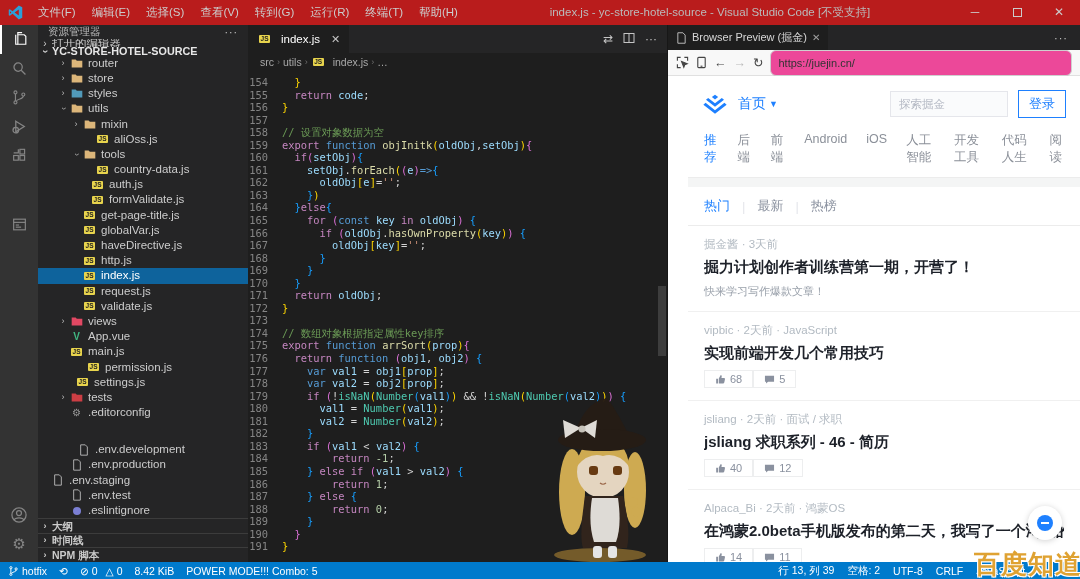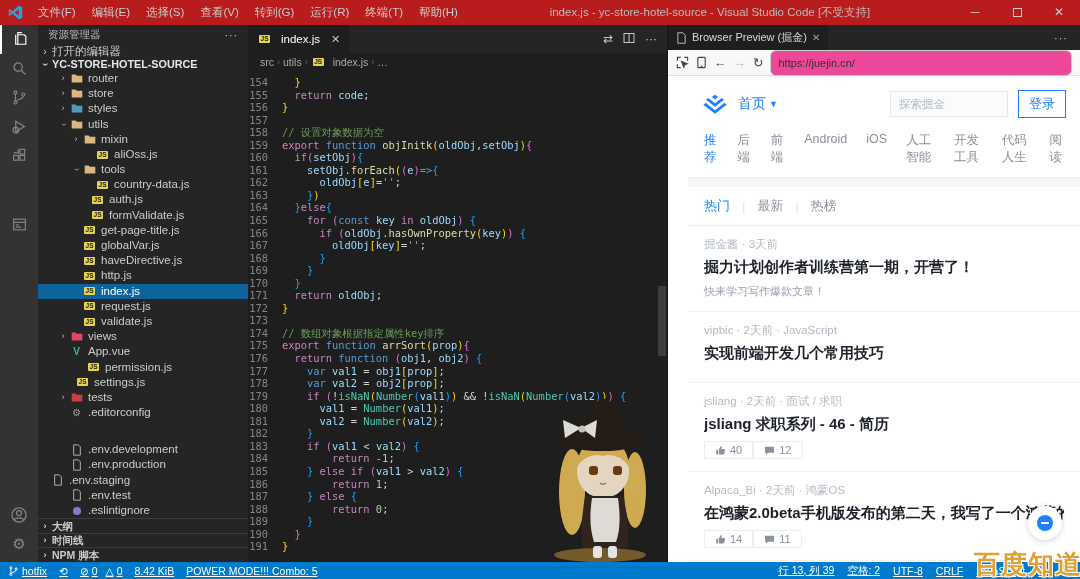--- a/index.html
+++ b/index.html
@@ -104,21 +104,21 @@
   .fi-stats { display:flex; }
   .stat { display:flex; align-items:center; gap:4px; border:1px solid #edeeef; color:#8a919f; font-size:11px; padding:2px 10px;}
   .stat svg { fill:#8a919f; }
   .chat-fab { position:absolute; right:18px; bottom:22px; width:34px; height:34px; border-radius:50%; background:#ffffff;
     box-shadow:0 1px 6px rgba(0,0,0,.18); display:flex; align-items:center; justify-content:center;}
   .chat-bubble { width:16px; height:16px; border-radius:50%; background:#1e80ff; position:relative;}
   .chat-bubble:after { content:""; position:absolute; left:3px; bottom:-3px; border:4px solid transparent; border-top-color:#1e80ff;}
   .chat-bubble i { position:absolute; top:7px; left:4px; width:8px; height:2px; background:#fff;}
 
   
-  .statusbar { height:17px; background:#007acc; color:#ffffff; display:flex; align-items:center; font-size:10.5px; padding:0 8px; flex-shrink:0;text-decoration:underline;}
+  .statusbar { height:17px; background:#007acc; color:#ffffff; display:flex; align-items:center; font-size:10.5px; padding:0 8px; flex-shrink:0;}
   .sb-item { display:flex; align-items:center; gap:3px; margin-right:12px; white-space:nowrap;}
   .sb-right { margin-left:auto; display:flex; align-items:center;}
   .sb-right .sb-item { margin-right:0; margin-left:13px;}
 
   .watermark { position:absolute; right:-2px; bottom:-3px; font-size:26px; font-weight:bold; color:#dfa232;
     text-shadow:-1px -1px 0 #fff,1px -1px 0 #fff,-1px 1px 0 #fff,1px 1px 0 #fff; z-index:99; letter-spacing:1px;}
 </style>
 </head>
 <body>
 
@@ -364,20 +364,27 @@
             </span>
             <span>views</span>
           </div>
           <div class="trow" style="padding-left: 19px;">
             <span class="chev"></span>
             <span class="ficon">
               <span class="fi-vue">V</span>
             </span>
             <span>App.vue</span>
           </div>
+          <div class="trow" style="padding-left: 19px;">
+            <span class="chev"></span>
+            <span class="ficon">
+              <span class="fi-js">JS</span>
+            </span>
+            <span>main.js</span>
+          </div>
           <div class="trow" style="padding-left: 36px;">
             <span class="chev"></span>
             <span class="ficon">
               <span class="fi-js">JS</span>
             </span>
             <span>permission.js</span>
           </div>
           <div class="trow" style="padding-left: 25px;">
             <span class="chev"></span>
             <span class="ficon">
@@ -394,21 +401,21 @@
             </span>
             <span>tests</span>
           </div>
           <div class="trow" style="padding-left: 19px;">
             <span class="chev"></span>
             <span class="ficon">
               <span class="fi-gear">⚙</span>
             </span>
             <span>.editorconfig</span>
           </div>
-          <div class="trow" style="padding-left: 19px; margin-top: 22px;">
+          <div class="trow" style="padding-left: 26px; margin-top: 22px;">
             <span class="chev"></span>
             <span class="ficon">
               <svg width="10" height="12" viewBox="0 0 12 14" fill="none" stroke="#c8c8c8">
                 <path d="M2 .8h5.5L10 3.3v9.9H2z"></path>
               </svg>
             </span>
             <span>.env.development</span>
           </div>
           <div class="trow" style="padding-left: 19px;">
             <span class="chev"></span>
@@ -627,20 +634,34 @@
           </div>
         <div id="jj-feed">
             <div class="feed-item">
               <div class="fi-meta">掘金酱 · 3天前</div>
               <div class="fi-title">掘力计划创作者训练营第一期，开营了！</div>
               <div class="fi-desc">快来学习写作爆款文章！</div>
             </div>
             <div class="feed-item">
               <div class="fi-meta">vipbic · 2天前 · JavaScript</div>
               <div class="fi-title">实现前端开发几个常用技巧</div>
+              <div class="fi-stats">
+                <span class="stat">
+                  <svg width="11" height="11" viewBox="0 0 14 14">
+                    <path d="M1.5 6h2.3v6H1.5zM4.8 12V5.8L7.3 1.2c.9.1 1.4.8 1.3 1.7L8.2 5h3.2c.9 0 1.5.8 1.3 1.6l-.9 4.2c-.2.7-.8 1.2-1.5 1.2z"></path>
+                  </svg>
+                  <span>68</span>
+                </span>
+                <span class="stat">
+                  <svg width="11" height="11" viewBox="0 0 14 14">
+                    <path d="M1.2 2.2h11.6v7.6H5.2L2.6 12V9.8H1.2z"></path>
+                  </svg>
+                  <span>5</span>
+                </span>
+              </div>
             </div>
             <div class="feed-item">
               <div class="fi-meta">jsliang · 2天前 · 面试 / 求职</div>
               <div class="fi-title">jsliang 求职系列 - 46 - 简历</div>
               <div class="fi-stats">
                 <span class="stat">
                   <svg width="11" height="11" viewBox="0 0 14 14">
                     <path d="M1.5 6h2.3v6H1.5zM4.8 12V5.8L7.3 1.2c.9.1 1.4.8 1.3 1.7L8.2 5h3.2c.9 0 1.5.8 1.3 1.6l-.9 4.2c-.2.7-.8 1.2-1.5 1.2z"></path>
                   </svg>
                   <span>40</span>

